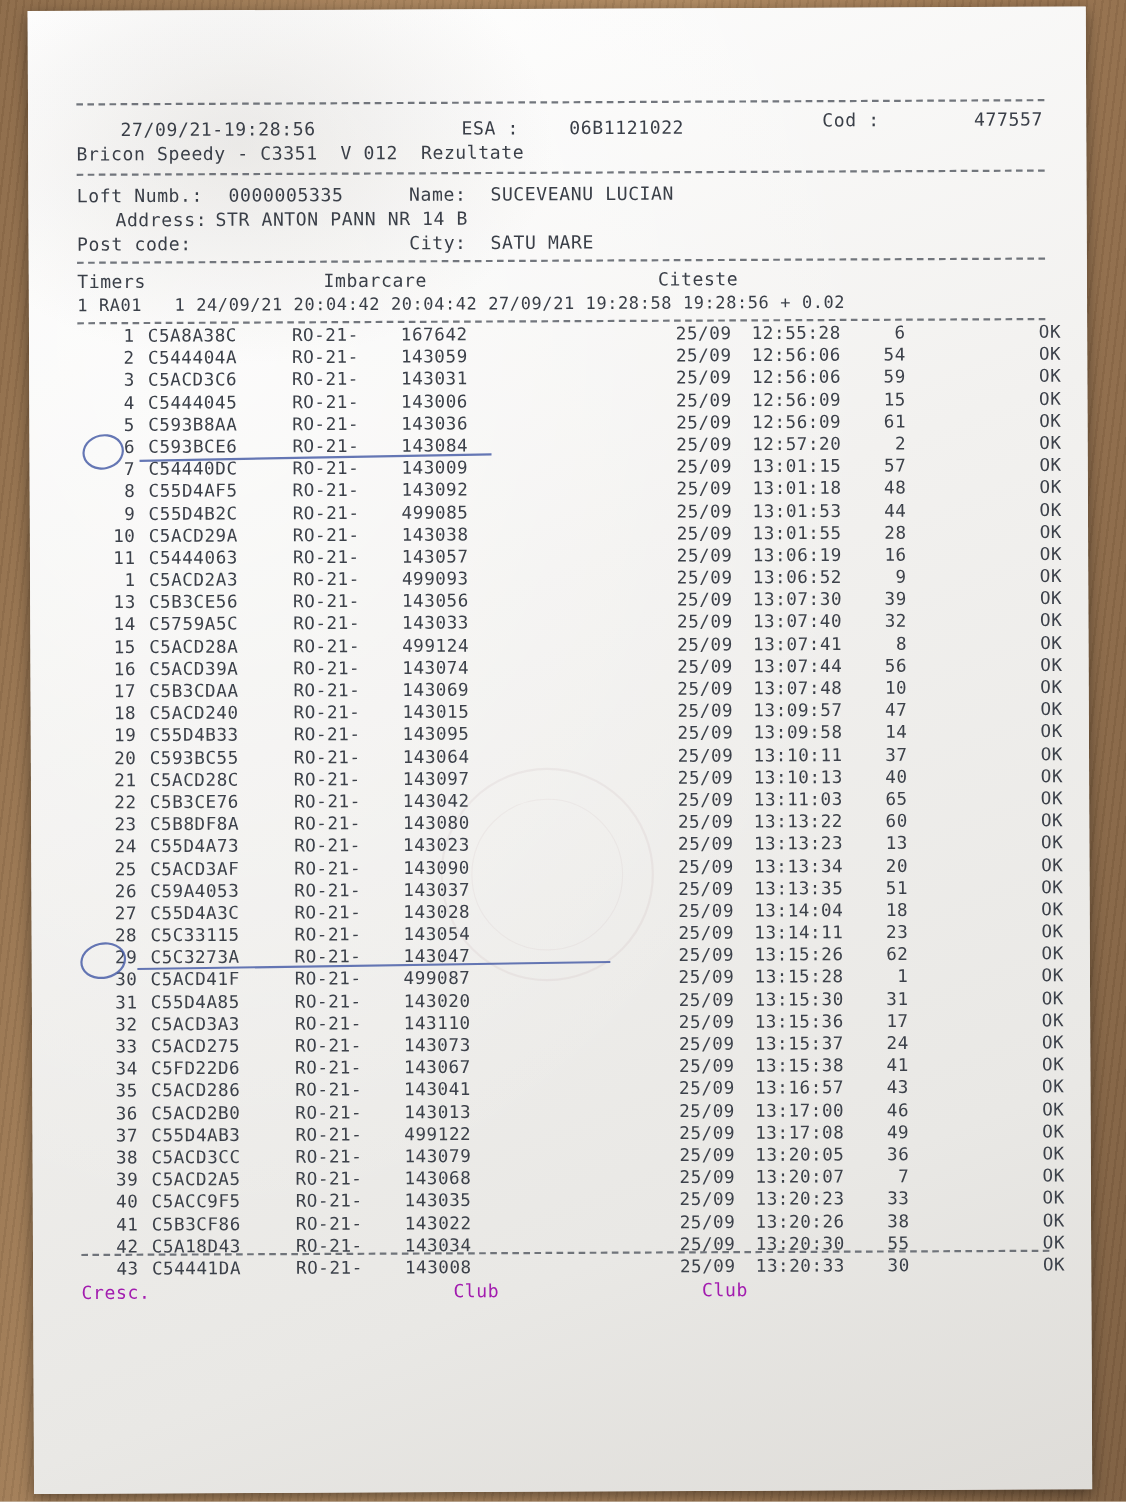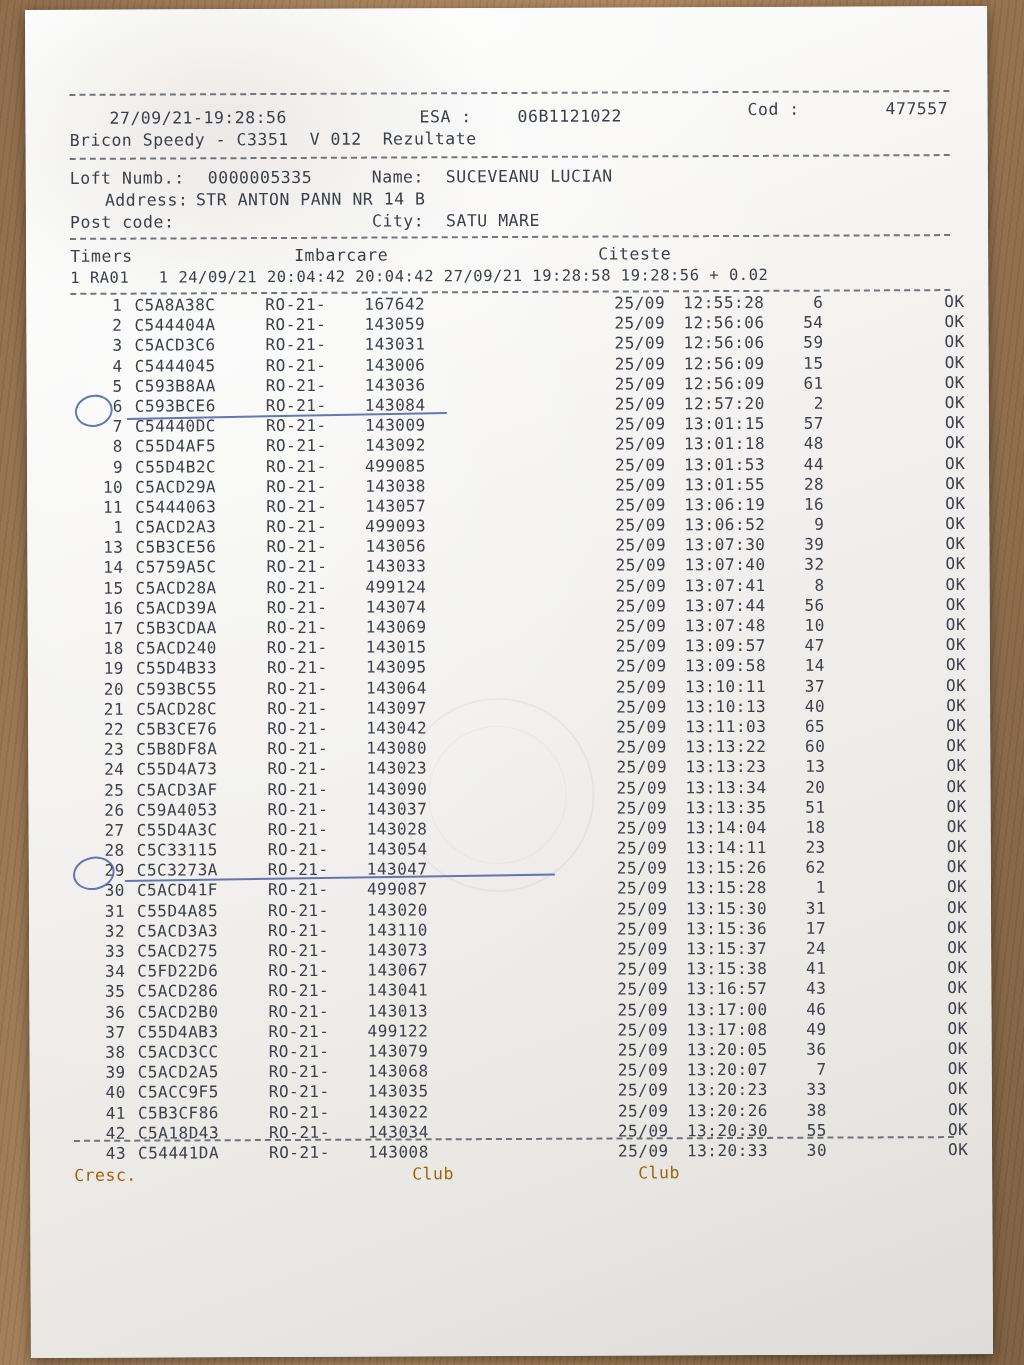--- a/index.html
+++ b/index.html
@@ -129,21 +129,21 @@
     border: 2px solid rgba(160,120,130,0.18);
     opacity: 0.5;
     pointer-events: none;
   }
   .stamp .inner {
     position: absolute;
     inset: 26px;
     border-radius: 50%;
     border: 1px solid rgba(160,120,130,0.15);
   }
-  .footer-cell { position: absolute; font-size: 16.5px; color: #a16207; }
+  .footer-cell { position: absolute; font-size: 16.5px; color: #a21caf; }
 </style>
 </head>
 <body>
 
 <div class="desk"></div>
 
 <div class="paper">
   <div class="sheet">
 
     <div class="rule" style="top:84px;"></div>

